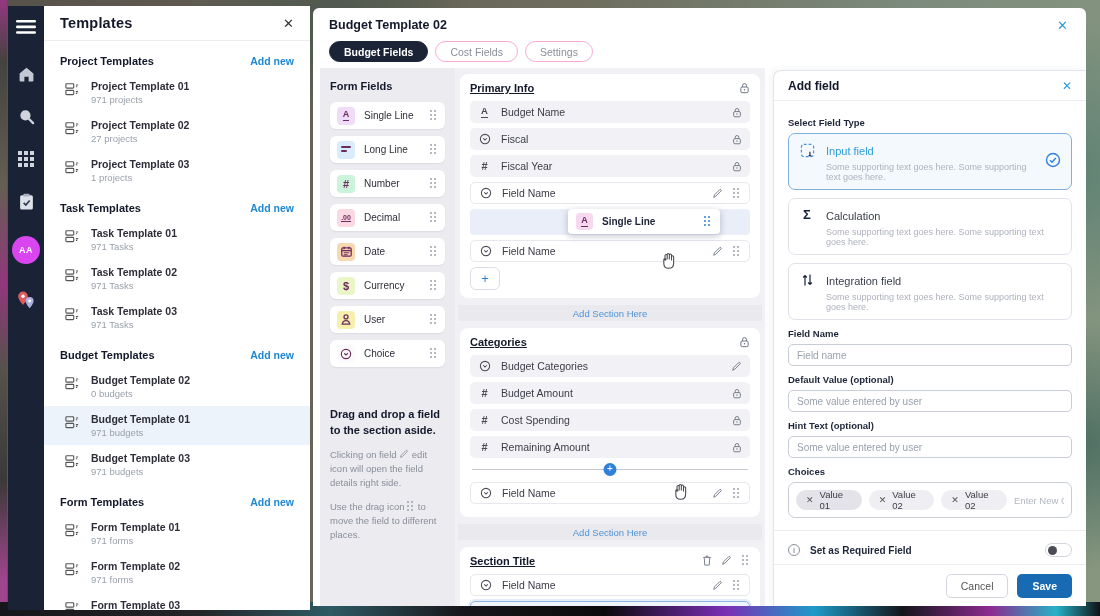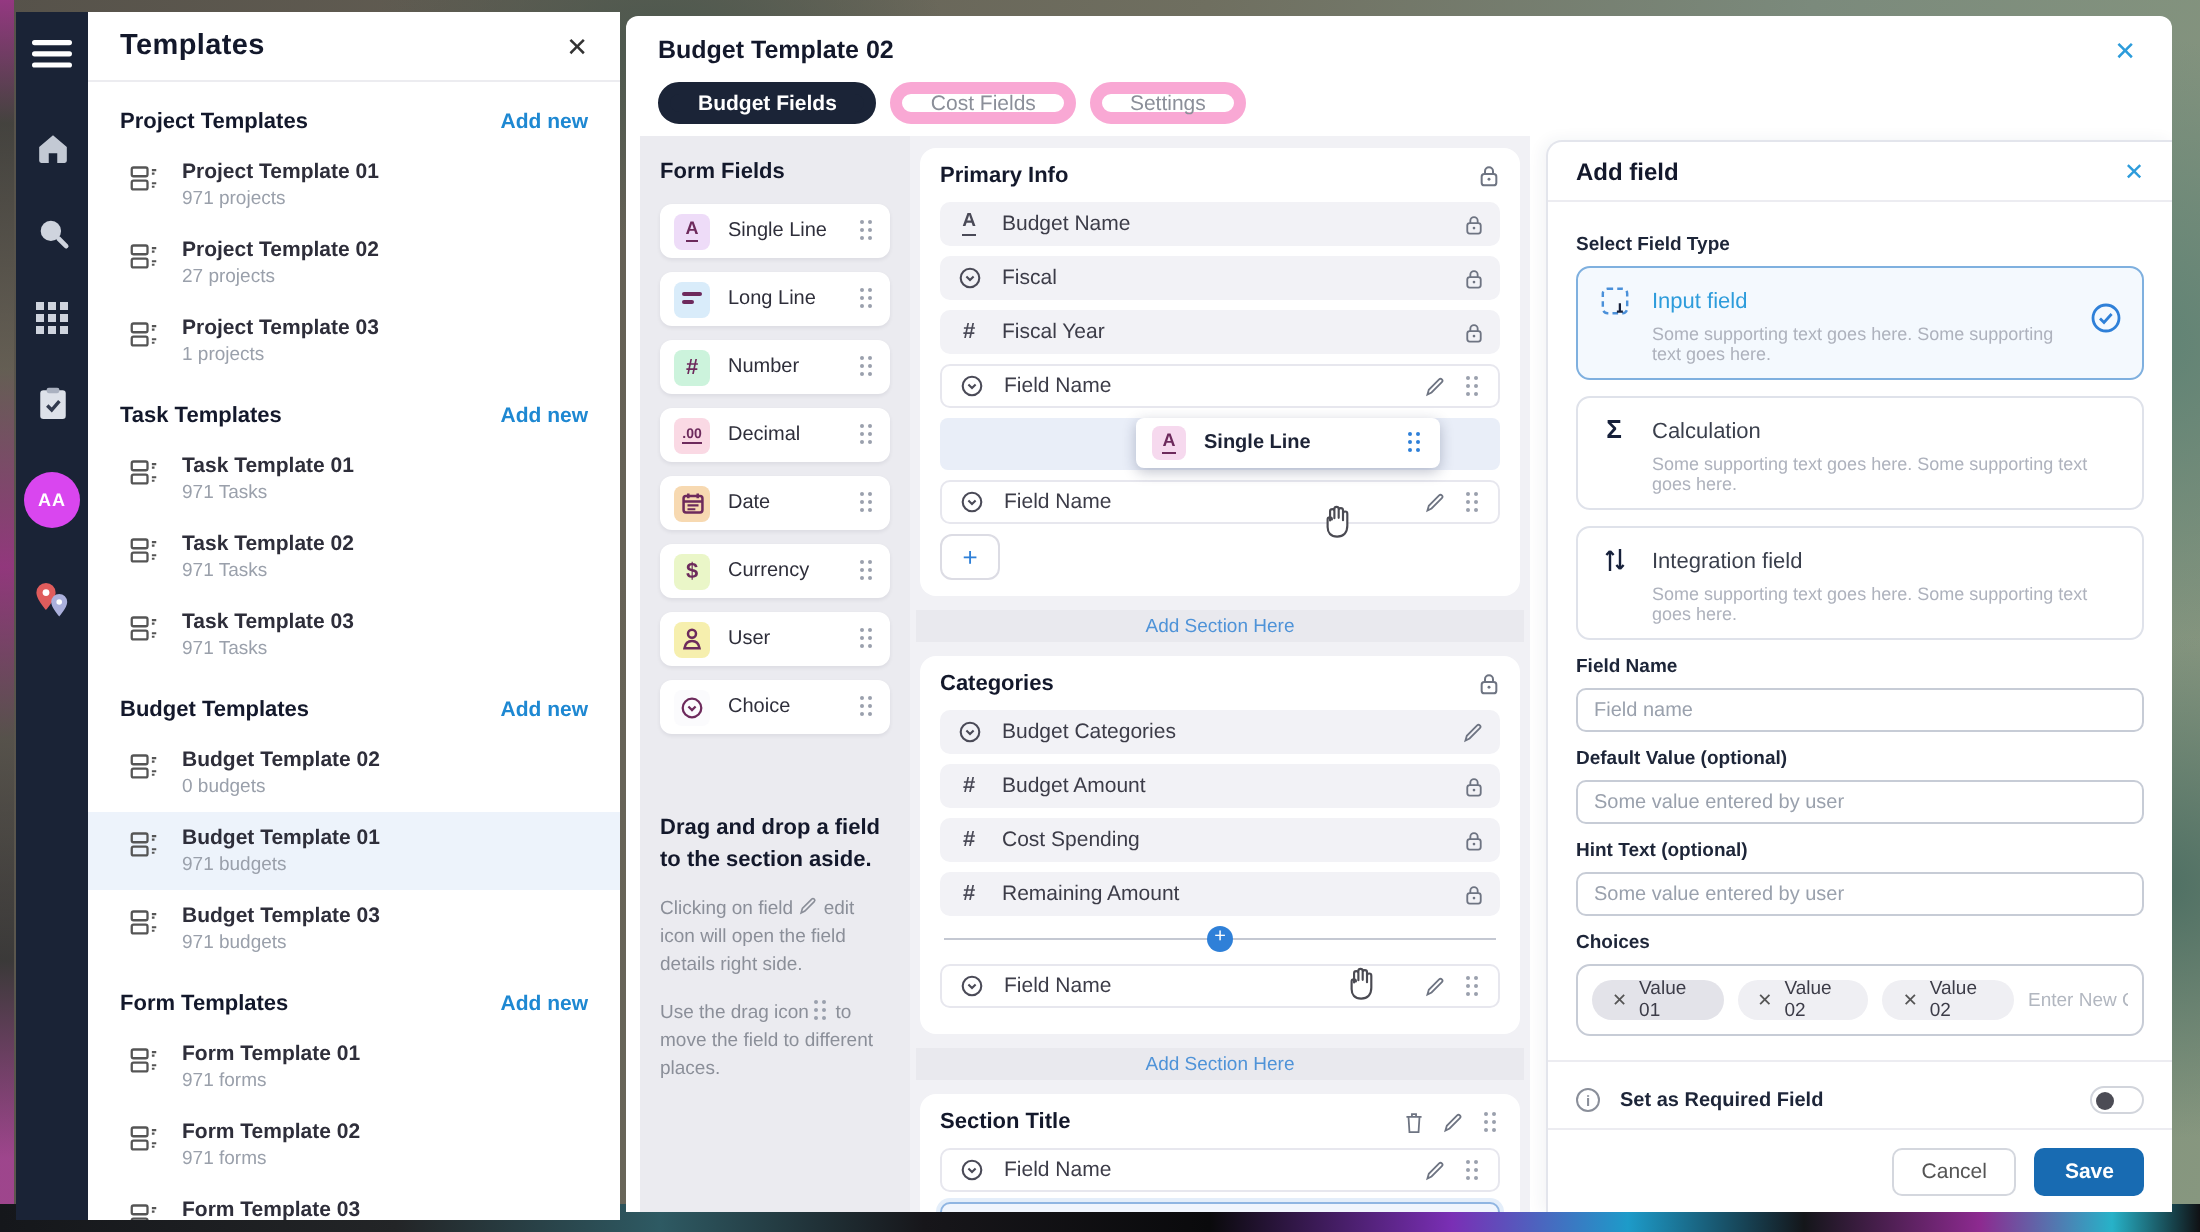--- a/index.html
+++ b/index.html
@@ -41,21 +41,21 @@
   .titem svg{margin-top:2px;flex:none;}
 
   
   .mpanel{position:absolute;left:313px;top:8px;width:773px;height:598px;background:#fff;z-index:1;
     border-radius:6px 6px 0 0;overflow:hidden;}
   .m-head{position:absolute;left:0;top:0;right:0;height:60px;padding:10px 16px 0;}
   .m-title{font-size:12.5px;font-weight:bold;color:#13182b;}
   .m-close{position:absolute;right:18px;top:10px;font-size:13px;color:#2d9cdb;cursor:pointer;}
   .tabs{margin-top:9px;display:flex;}
   .pill{display:inline-flex;align-items:center;height:21px;padding:0 14px;border-radius:11px;font-size:10.5px;
-    color:#8b8f99;border:6px solid #f9a8d4;margin-right:7px;background:#fff;cursor:pointer;}
+    color:#8b8f99;border:1px solid #f9a8d4;margin-right:7px;background:#fff;cursor:pointer;}
   .pill.active{background:#1b2437;color:#fff;font-weight:bold;border-color:#1b2437;}
 
   
   .col-palette{position:absolute;left:7px;top:60px;width:135px;bottom:0;background:#ebebf0;padding:12px 10px 0;}
   .pal-title{font-size:11px;font-weight:bold;color:#13182b;margin-bottom:10px;}
   .pitem{display:flex;align-items:center;background:#fff;border-radius:6px;height:27px;margin-bottom:7px;
     padding:0 7px;box-shadow:0 1px 2px rgba(20,20,40,.07);cursor:grab;}
   .tile{width:18px;height:18px;border-radius:4px;display:flex;align-items:center;justify-content:center;
     color:#6d2a5c;font-weight:bold;flex:none;}
   .plabel{font-size:10px;color:#2e2e3a;margin-left:9px;}
@@ -69,21 +69,21 @@
   .ic-cur{font-size:11px;font-weight:bold;}
   .help{margin-top:13px;font-size:9.5px;line-height:1.5;color:#8b8f99;}
   .help .hb{font-weight:bold;color:#13182b;font-size:11px;line-height:1.45;margin-bottom:9px;margin-top:40px;}
   .help p{margin-bottom:9px;}
   .inl-dots{display:inline-block;width:8px;height:10px;vertical-align:-1px;}
   .inl-dots i{display:block;}
 
   
   .col-sections{position:absolute;left:142px;top:60px;width:310px;bottom:0;background:#f1f1f5;padding:6px 3px 0;}
   .card{background:#fff;border-radius:8px;margin:0 2px;padding:8px 10px 8px;}
-  .card-h{display:flex;align-items:flex-end;font-weight:bold;font-size:11px;color:#13182b;margin-bottom:7px;}
+  .card-h{display:flex;align-items:flex-start;font-weight:bold;font-size:11px;color:#13182b;margin-bottom:7px;text-decoration:underline;}
   .card-h .sp,.row .sp{flex:1;}
   .hic{color:#6e7482;display:flex;margin-left:9px;cursor:pointer;}
   .row{display:flex;align-items:center;height:22px;border-radius:5px;background:#f2f2f6;margin-bottom:5px;
     padding:0 8px;font-size:10.5px;color:#3c3c48;}
   .row.white{background:#fff;border:1px solid #e7e7ee;}
   .row.selected{background:#f0f5fd;border:1px solid #8fb5e2;box-shadow:0 0 0 2px #e4eefa;}
   .lic{margin-right:10px;color:#4a4a57;display:flex;width:13px;justify-content:center;}
   .ghost{position:relative;height:26px;border-radius:4px;background:#e9eef8;margin-bottom:5px;}
   .gcard{position:absolute;left:98px;top:0;width:152px;height:25px;display:flex;align-items:center;background:#fff;
     border-radius:4px;box-shadow:0 2px 7px rgba(30,40,80,.28);padding:0 8px;cursor:grabbing;}

